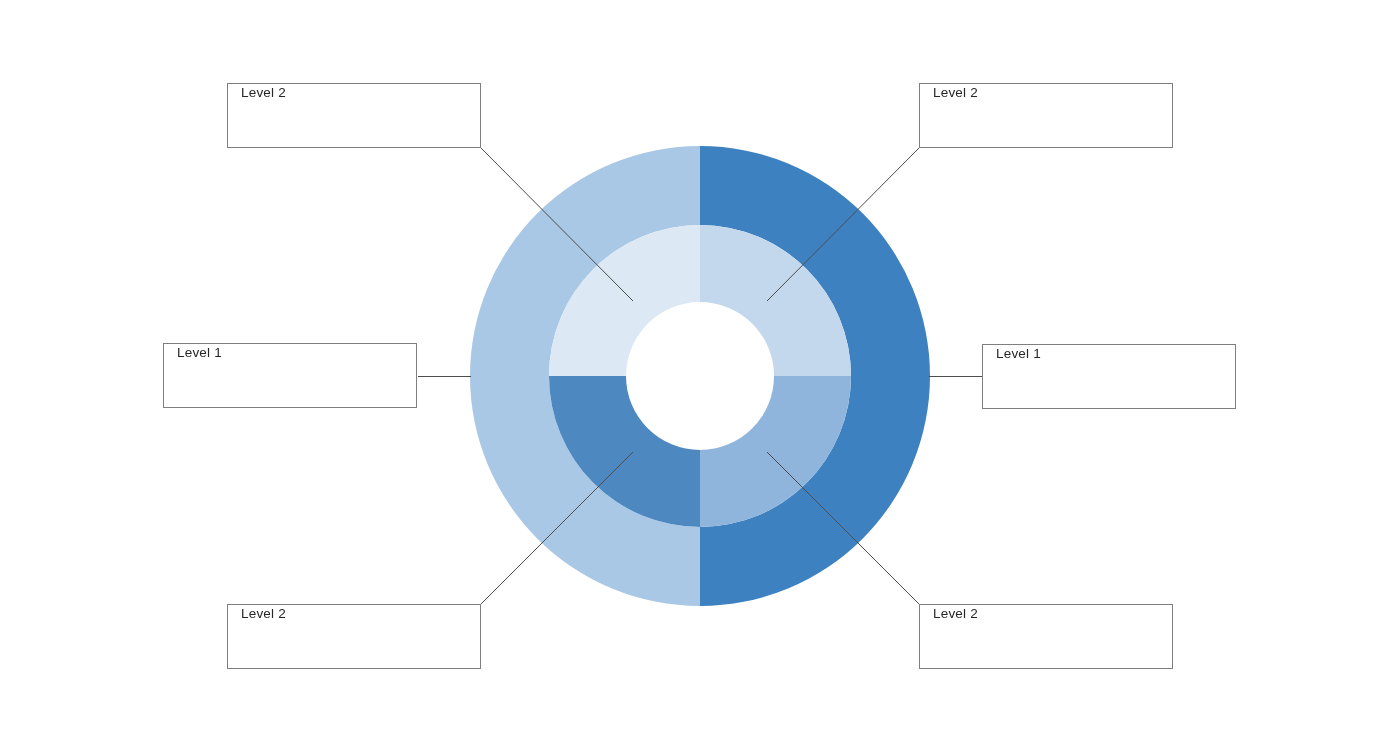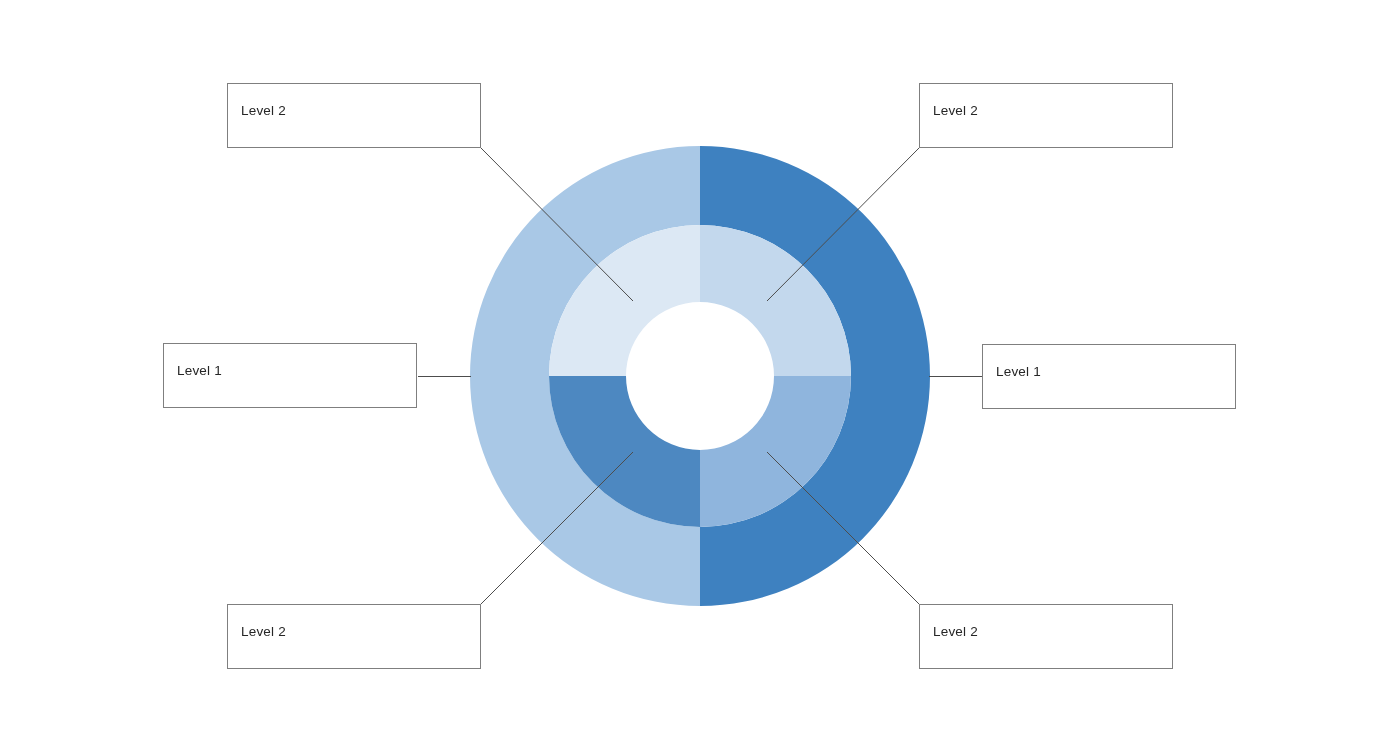--- a/index.html
+++ b/index.html
@@ -20,21 +20,21 @@
     left: 0;
     top: 0;
   }
   .label-box {
     position: absolute;
     width: 254px;
     height: 65px;
     border: 1px solid #7f7f7f;
     background: #ffffff;
     box-sizing: border-box;
-    padding: 19px 13px;
+    padding: 1px 13px;
     font-size: 13.5px;
     line-height: 1.25;
     color: #262626;
     letter-spacing: 0.2px;
   }
   .box-top-left     { left: 227px; top: 83px;  }
   .box-top-right    { left: 919px; top: 83px;  }
   .box-left         { left: 163px; top: 343px; }
   .box-right        { left: 982px; top: 344px; }
   .box-bottom-left  { left: 227px; top: 604px; }

